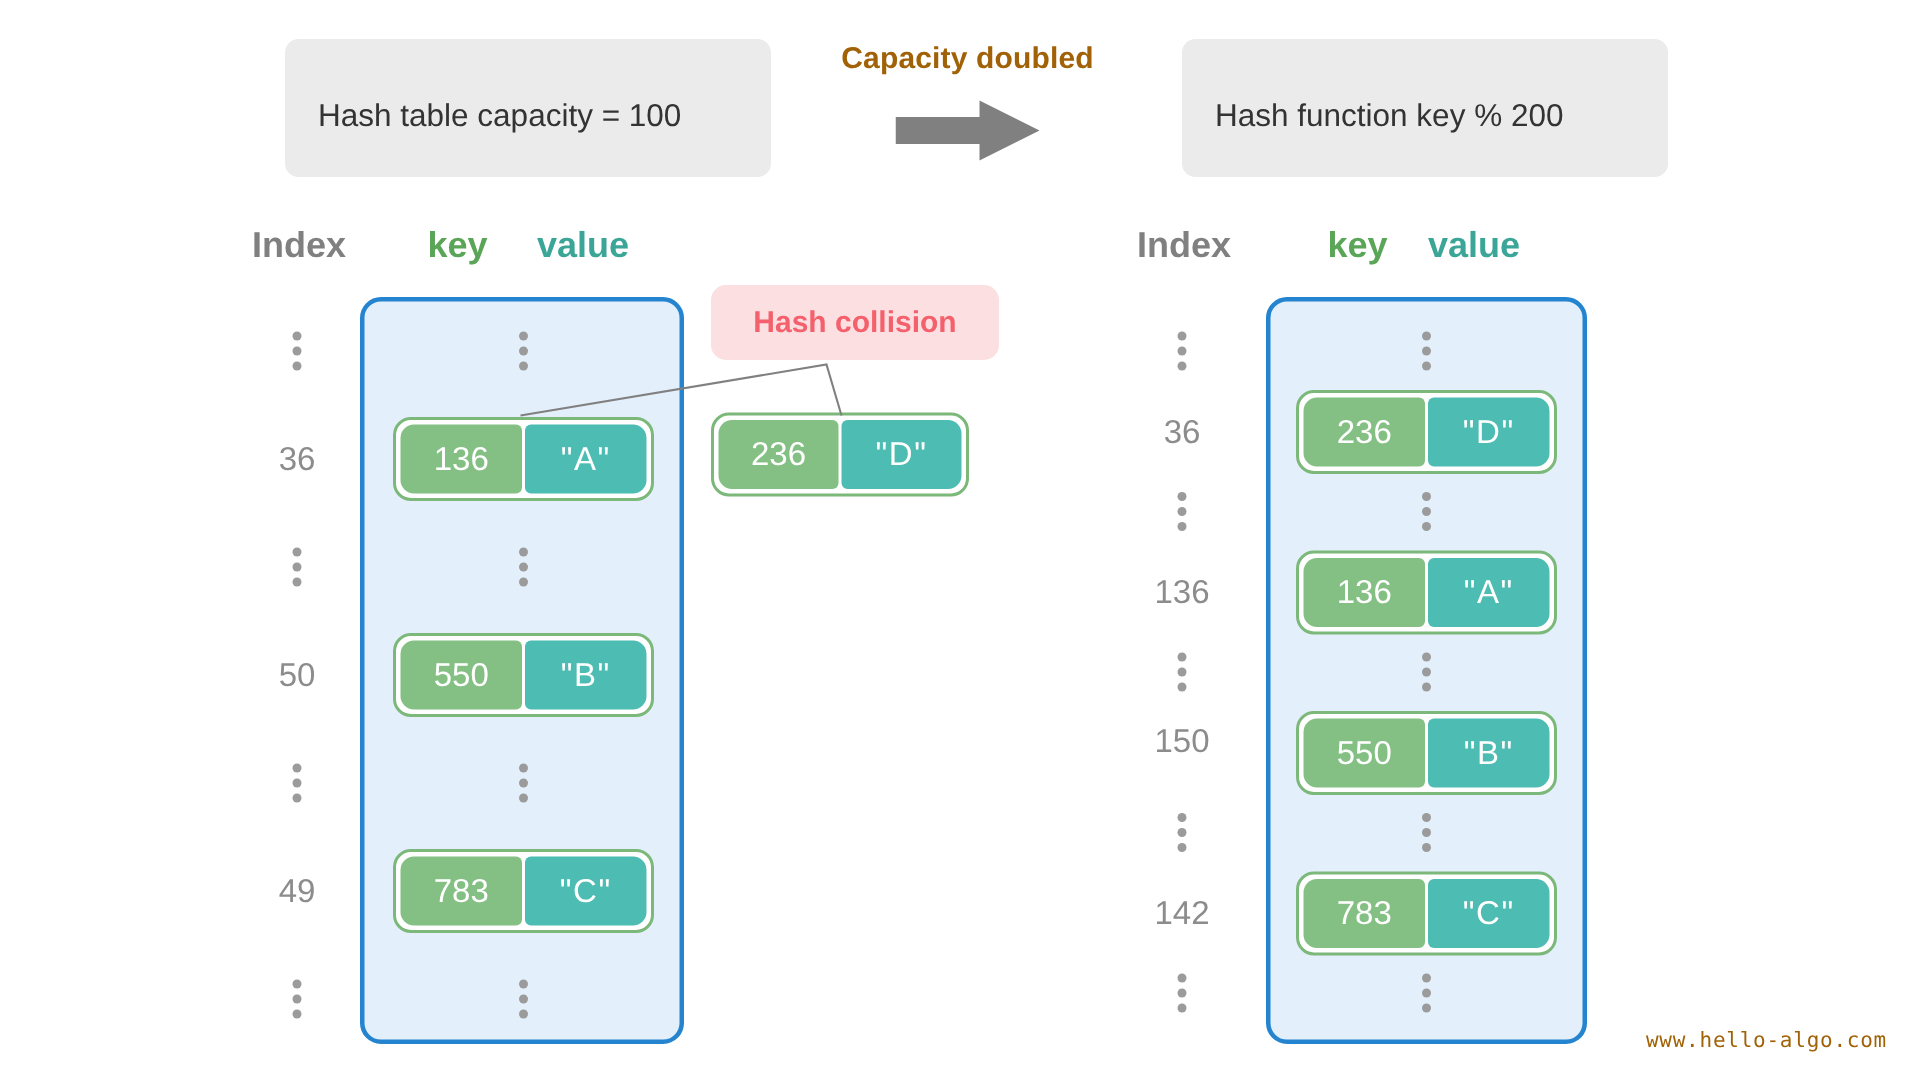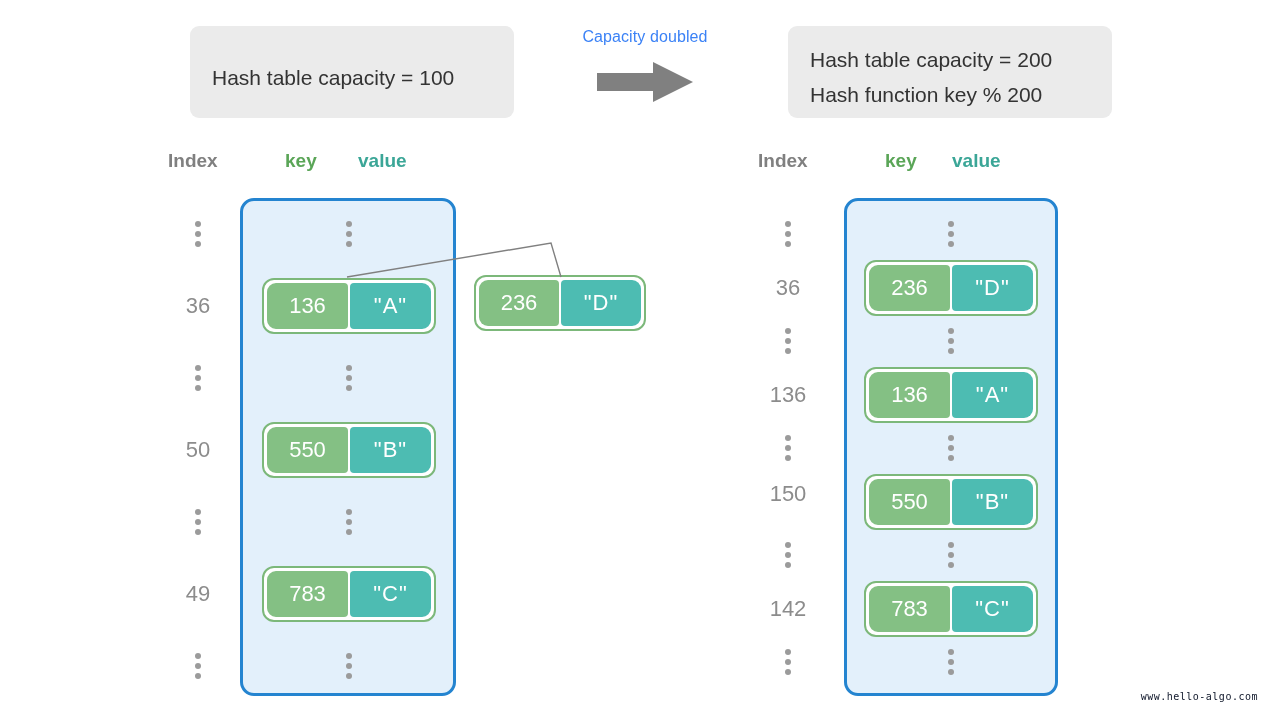--- a/index.html
+++ b/index.html
@@ -47,41 +47,41 @@
   
   #transition {
     position: absolute;
     left: 540px;
     top: 28px;
     width: 210px;
     height: 92px;
     text-align: center;
   }
   #transition-label {
-    font-size: 16px;
-    font-weight: normal;
-    color: #3b82f6;
+    font-size: 20px;
+    font-weight: bold;
+    color: #a16207;
     letter-spacing: .1px;
     white-space: nowrap;
   }
   #arrow-icon {
     margin: 14px auto 0 auto;
     width: 96px;
     height: 44px;
     display: block;
   }
 
   
   .col-heads {
     position: absolute;
     height: 28px;
   }
   .col-heads span {
     position: absolute;
-    font-size: 19px;
+    font-size: 24px;
     font-weight: bold;
     white-space: nowrap;
     top: 0;
   }
   .head-index { color: #808080; }
   .head-key   { color: #5aa557; }
   .head-value { color: #3ba697; }
 
   #heads-left  { left: 160px; top: 150px; width: 300px; }
   #heads-left  .head-index { left: 8px; }
@@ -195,22 +195,22 @@
     height: 720px;
     pointer-events: none;
   }
 
   
   #watermark {
     position: absolute;
     right: 22px;
     bottom: 18px;
     font-family: "DejaVu Sans Mono", monospace;
-    font-size: 10px;
-    color: #0f172a;
+    font-size: 14px;
+    color: #a16207;
     letter-spacing: .5px;
     white-space: nowrap;
   }
 </style>
 </head>
 <body>
 
 <div id="stage">
 
   <div id="caption-left" class="caption-box">
@@ -218,21 +218,20 @@
   </div>
 
   <div id="transition">
     <div id="transition-label">Capacity doubled</div>
     <svg id="arrow-icon" viewBox="0 0 96 44">
       <path d="M0 13 L56 13 L56 2 L96 22 L56 42 L56 31 L0 31 Z" fill="#808080"></path>
     </svg>
   </div>
 
   <div id="caption-right" class="caption-box">
-    <div class="line">Hash table capacity = 200</div>
     <div class="line">Hash function key % 200</div>
   </div>
 
   <div id="heads-left" class="col-heads">
     <span class="head-index">Index</span>
     <span class="head-key">key</span>
     <span class="head-value">value</span>
   </div>
 
   <div id="heads-right" class="col-heads">
@@ -377,20 +376,23 @@
         <i></i>
         <i></i>
       </div>
     </div>
 
   <div id="overflow-pair" class="pair" style="left:474px; top:303px; width:172px;">
     <div class="k">236</div>
     <div class="v">"D"</div>
   </div>
 
+  <div id="collision-badge">
+    <span>Hash collision</span>
+  </div>
 
   <svg id="connectors">
     <polyline points="347,277 551,243 561,277" fill="none" stroke="#808080" stroke-width="1.4"></polyline>
   </svg>
 
   <div id="watermark">www.hello-algo.com</div>
 
 </div>
 
 </body></html>

